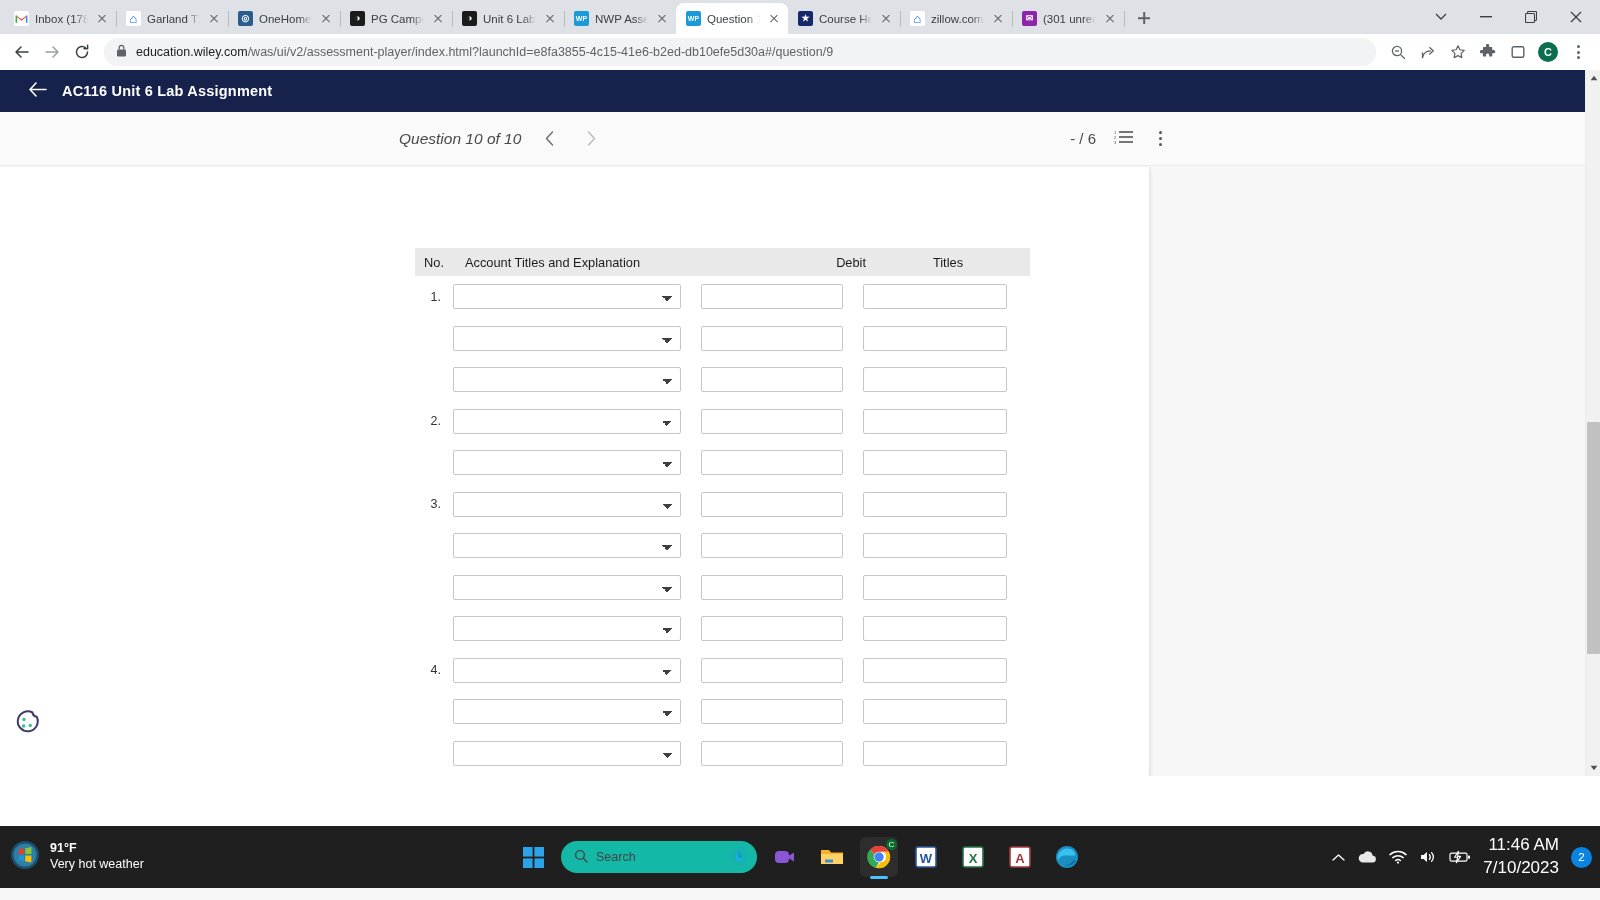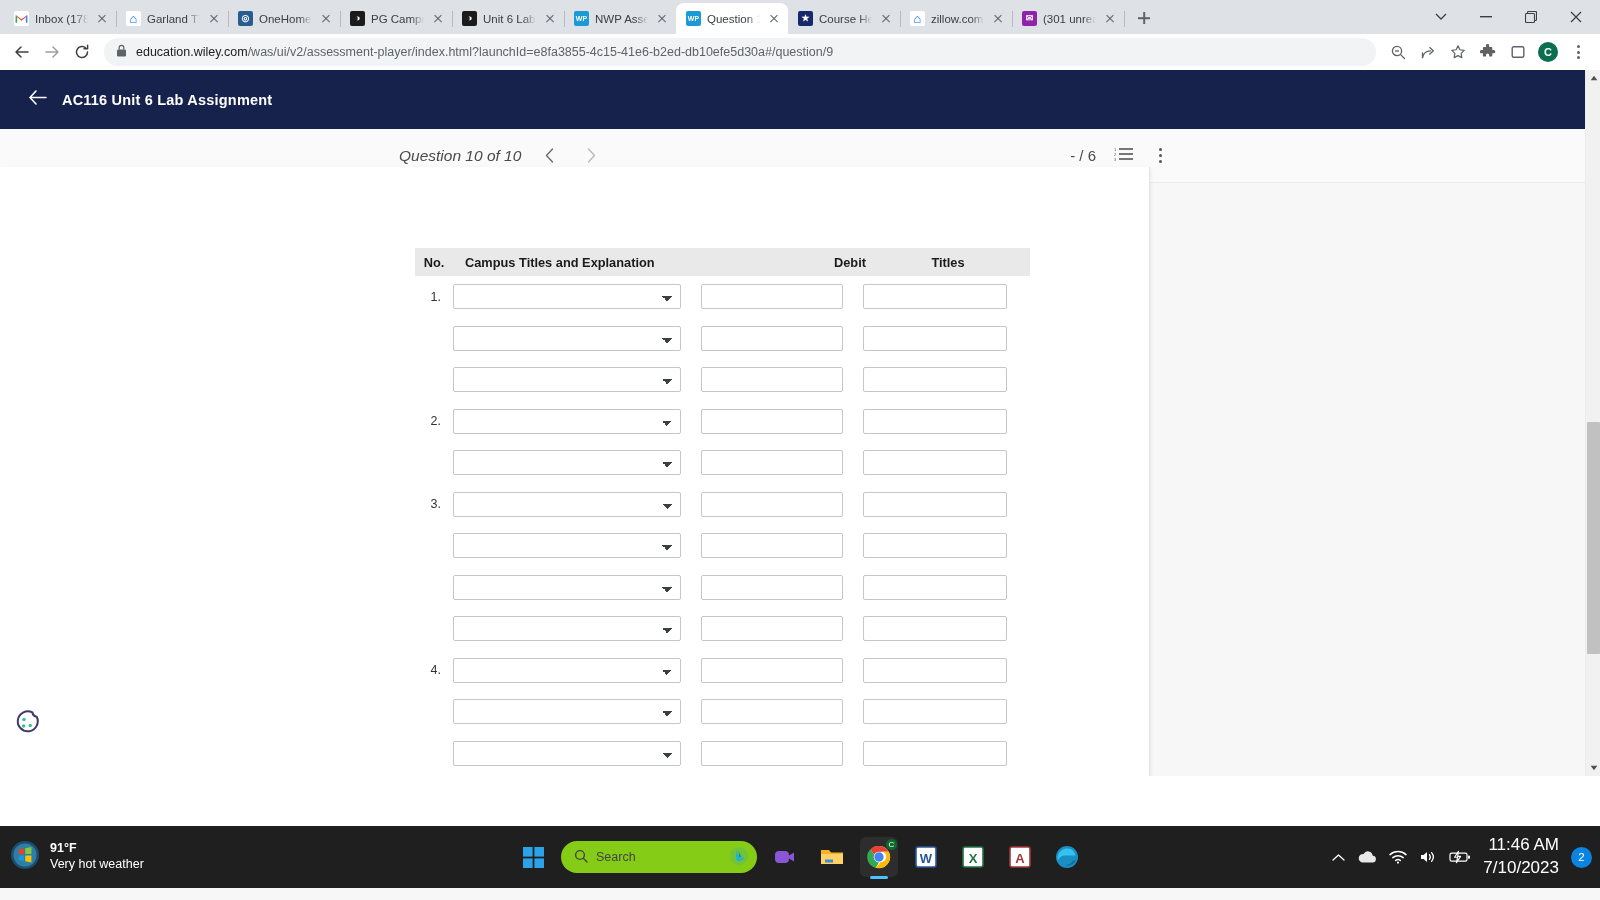--- a/index.html
+++ b/index.html
@@ -95,21 +95,21 @@
   }
   .dots-v { width: 16px; height: 16px; display: flex; flex-direction: column;
             align-items: center; justify-content: center; gap: 2.4px; }
   .dots-v i { width: 3px; height: 3px; border-radius: 50%; background: #5f6368; display: block; }
 
   
   #page { position: absolute; top: 70px; left: 0; right: 15px; bottom: 62px;
           background: #f7f7f7; overflow: hidden; }
 
   .appbar {
-    height: 59px; background: #16214c; display: flex; align-items: center;
+    height: 42px; background: #16214c; display: flex; align-items: center;
     gap: 15px; padding-left: 28px; color: #fff;
   }
   .appbar .title { font-size: 14.5px; font-weight: 700; letter-spacing: .2px; }
 
   .qbar {
     height: 54px; background: #fafafa; display: flex; align-items: center;
     position: relative; border-bottom: 1px solid #ececec;
   }
   .qbar-left { display: flex; align-items: center; gap: 14px; margin-left: 399px; font-style: italic; }
   .qbar .qtext { font-size: 15.5px; color: #4a4a4a; }
@@ -122,21 +122,21 @@
   .card {
     position: absolute; top: 97px; left: 0; width: 1150px; bottom: 0;
     background: #ffffff; border-right: 1px solid #e4e4e4;
     box-shadow: 0 2px 4px rgba(0,0,0,.10);
   }
 
   .tablewrap { position: absolute; left: 415px; top: 81px; width: 615px; }
 
   .thead {
     display: flex; align-items: center; height: 28px;
-    background: #e9e9e9; font-size: 12.8px; font-weight: 700; color: #1b1b1b;
+    background: #e9e9e9; font-size: 12.8px; font-weight: 400; color: #1b1b1b;
   }
   .th-no   { width: 38px; text-align: center; }
   .th-acct { flex: 1 1 auto; padding-left: 12px; }
   .th-deb  { width: 168px; text-align: right; }
   .th-cred { width: 164px; text-align: center; }
 
   .jrow { display: flex; align-items: center; height: 41.5px; }
   .jrow .num {
     width: 38px; text-align: right; padding-right: 12px;
     font-size: 12.5px; color: #333;
@@ -190,21 +190,21 @@
     position: absolute; left: 50%; transform: translateX(-50%);
     display: flex; align-items: center; gap: 9px;
   }
   .tbicon { width: 38px; height: 40px; display: flex; align-items: center; justify-content: center; position: relative; }
   .tbicon.active::after {
     content: ""; position: absolute; bottom: -2px; left: 50%; transform: translateX(-50%);
     width: 18px; height: 3px; border-radius: 2px; background: #4cc2ff;
   }
   .tbicon.active { background: #2d2d2d; border-radius: 6px; }
   .searchbox {
-    width: 196px; height: 32px; background: #84cc16; border-radius: 16px;
+    width: 196px; height: 32px; background: #14b8a6; border-radius: 16px;
     display: flex; align-items: center; gap: 8px; padding: 0 8px 0 13px;
     color: #444; font-size: 12.5px;
   }
 
   .tray { position: absolute; right: 8px; display: flex; align-items: center; gap: 12px; }
   .tray-ic { display: flex; align-items: center; justify-content: center; }
   .clock { font-size: 17px; line-height: 1.35; text-align: right; }
   .badge2 {
     width: 21px; height: 21px; border-radius: 50%; background: #0a84e0;
     font-size: 11.5px; display: flex; align-items: center; justify-content: center;
@@ -437,21 +437,21 @@
             </span>
         </span>
       </div>
     </div>
 
     <div class="card">
 
       <div class="tablewrap">
         <div class="thead">
           <span class="th-no">No.</span>
-          <span class="th-acct">Campus Titles and Explanation</span>
+          <span class="th-acct">Account Titles and Explanation</span>
           <span class="th-deb">Debit</span>
           <span class="th-cred">Titles</span>
         </div>
         <div id="rows-container">
             <div class="jrow">
               <span class="num">1.</span>
               <span class="cell-acct"><select class="acct"><option></option></select></span>
               <span class="cell-gap"></span>
               <span class="cell-deb"><input class="amt" type="text" style=""></span>
               <span class="cell-cred"></span>

